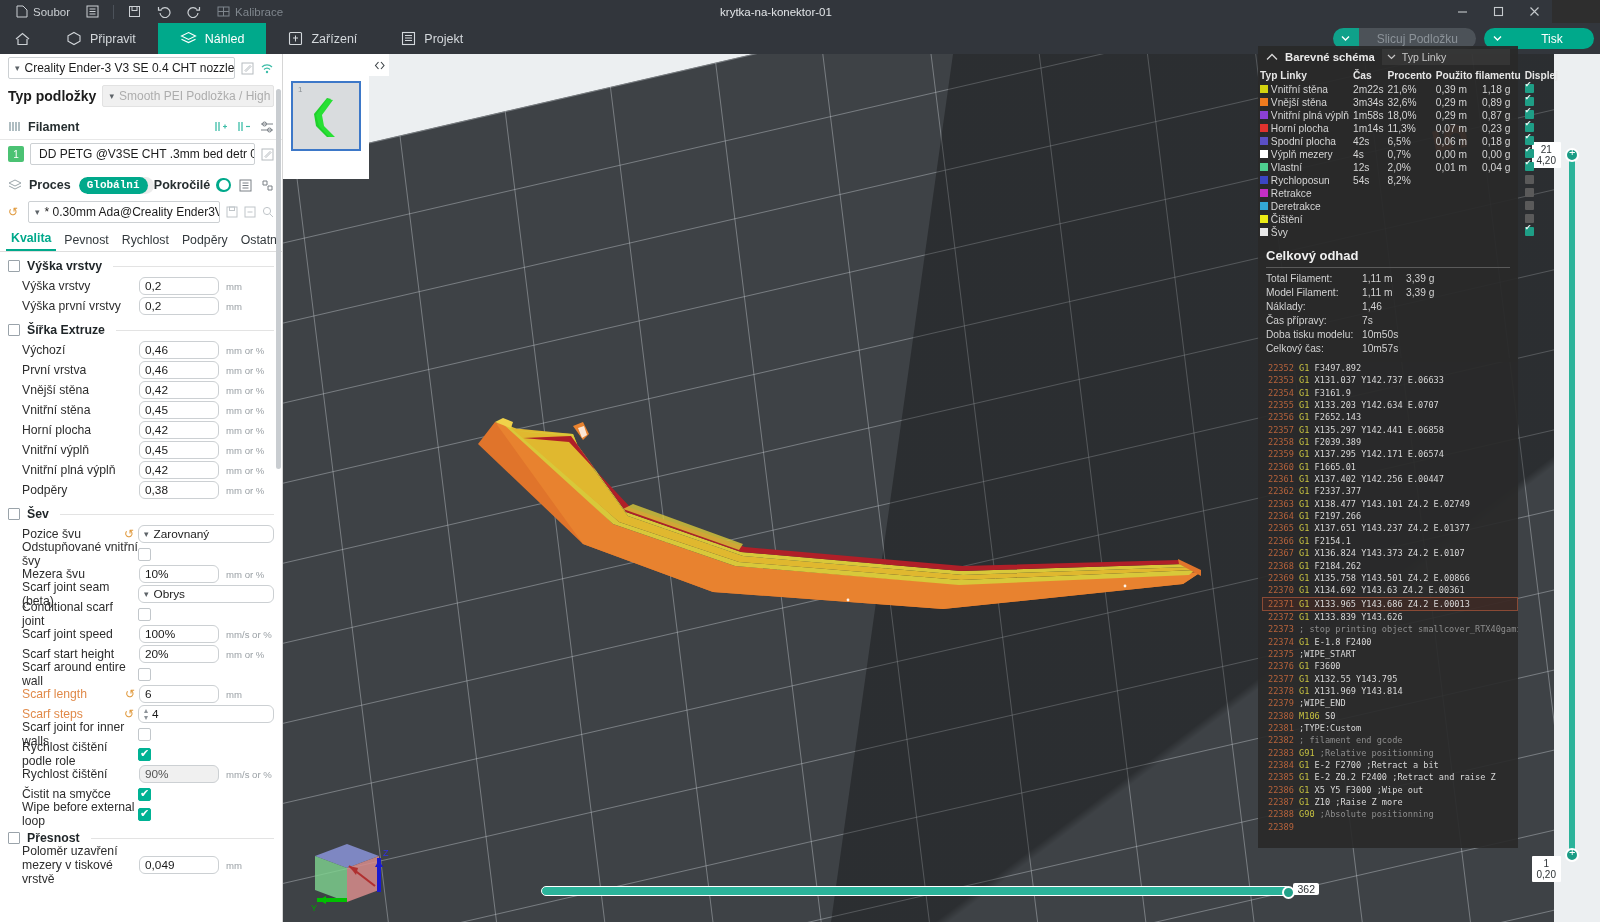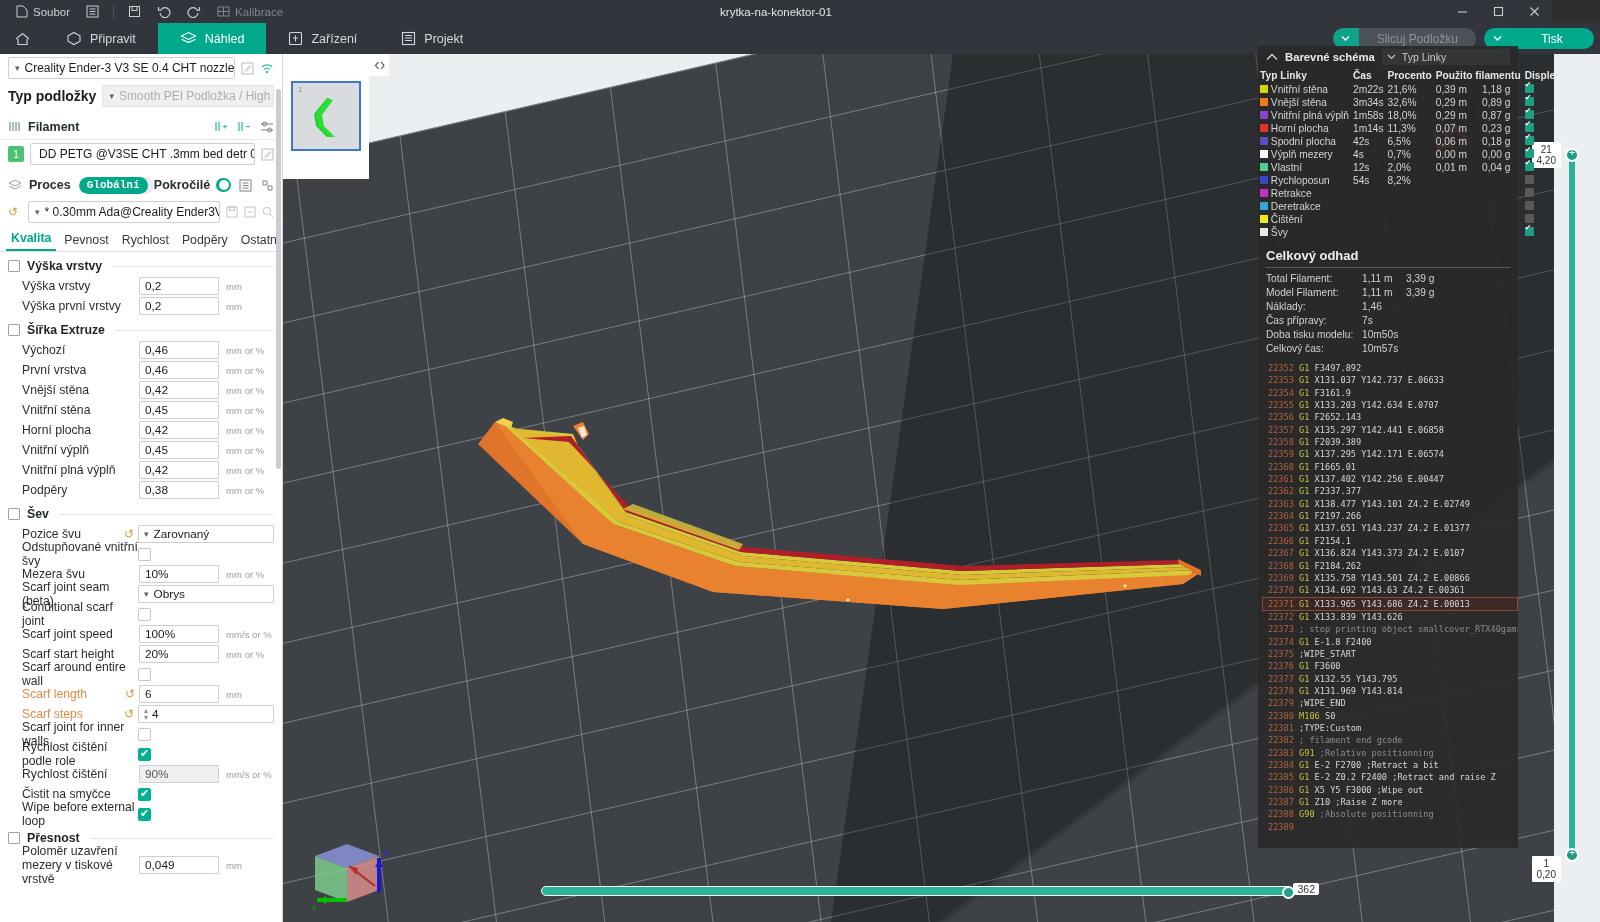--- a/index.html
+++ b/index.html
@@ -134,21 +134,21 @@
   }
   .group-head .ln { flex: 1; height: 1px; background: #e3e3e3; margin-left: 4px; }
   .gicon { width: 12px; height: 12px; border: 1.5px solid #9aa3aa; border-radius: 1px; }
 
   .prow { display: flex; align-items: center; height: 20px; padding: 0 8px 0 22px; }
   .prow .pl { flex: 1; font-size: 12.2px; color: #2d2d2d; }
   .prow .pl.warn { color: #e08a4a; }
   .field {
     width: 80px; height: 18px; border: 1px solid #ccd0d3; background: #fff;
     display: flex; align-items: center; padding: 0 5px; font-size: 11.8px; color: #1a1a1a;
-    border-radius: 1px;
+    border-radius: 6px;
   }
   .field.gray { background: #f0f0f0; color: #555; }
   .field.wide { width: 136px; }
   .unit { font-size: 9.6px; color: #9aa0a5; margin-left: 7px; width: 48px; }
   .chk {
     width: 13px; height: 13px; border: 1px solid #c2c7cb; background: #fff; border-radius: 2px;
   }
   .chk.on { background: #00b294; border-color: #00b294; position: relative; }
   .chk.on::after {
     content: '✔'; position: absolute; left: 1px; top: -2px; font-size: 11px; color: #fff;

